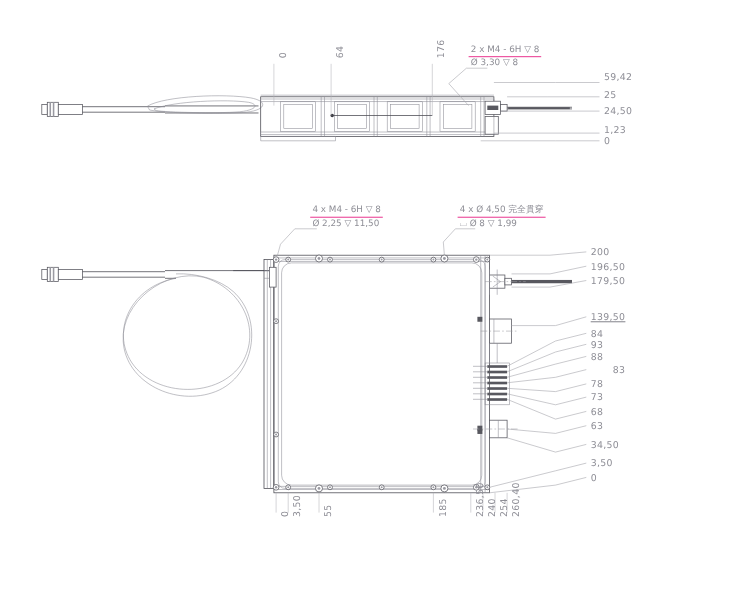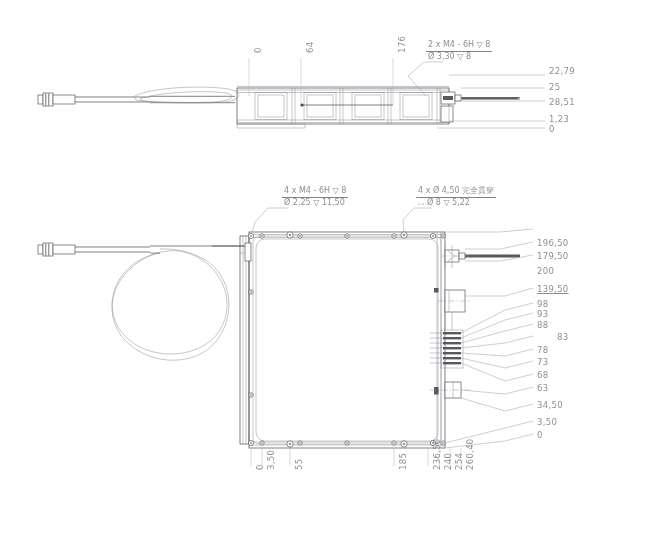--- a/index.html
+++ b/index.html
@@ -242,48 +242,48 @@
   </g>
 </svg>
 
 <div>
   <div class="lbl vert" style="left:253px;top:53px;">0</div>
   <div class="lbl vert" style="left:305px;top:53px;">64</div>
   <div class="lbl vert" style="left:397px;top:53px;">176</div>
 </div>
 
 <div>
-  <div class="lbl" style="left:549px;top:66px;">22,79</div>
+  <div class="lbl" style="left:549px;top:66px;">59,42</div>
   <div class="lbl" style="left:549px;top:82px;">25</div>
-  <div class="lbl" style="left:549px;top:97px;">28,51</div>
+  <div class="lbl" style="left:549px;top:97px;">24,50</div>
   <div class="lbl" style="left:549px;top:114px;">1,23</div>
   <div class="lbl" style="left:549px;top:124px;">0</div>
 </div>
 
 <div class="callout" style="left:426px;top:40px;">
   <div class="top">2 x  M4 - 6H  ▽ 8</div>
   <div class="bot">Ø 3,30  ▽ 8</div>
 </div>
 
 <div class="callout" style="left:282px;top:186px;">
   <div class="top">4 x  M4 - 6H  ▽ 8</div>
   <div class="bot">Ø 2,25  ▽ 11,50</div>
 </div>
 
 <div class="callout cjk" style="left:416px;top:186px;">
   <div class="top">4 x  Ø 4,50  完全貫穿</div>
-  <div class="bot">⌴ Ø 8  ▽ 5,22</div>
+  <div class="bot">⌴ Ø 8  ▽ 1,99</div>
 </div>
 
 <div>
-  <div class="lbl" style="left:537px;top:225px;margin-top:41px;">200</div>
+  <div class="lbl" style="left:537px;top:225px;">200</div>
   <div class="lbl" style="left:537px;top:238px;">196,50</div>
   <div class="lbl" style="left:537px;top:251px;">179,50</div>
   <div class="lbl" style="left:537px;top:284px;text-decoration:underline;">139,50</div>
-  <div class="lbl" style="left:537px;top:299px;">98</div>
+  <div class="lbl" style="left:537px;top:299px;">84</div>
   <div class="lbl" style="left:537px;top:309px;">93</div>
   <div class="lbl" style="left:537px;top:320px;">88</div>
   <div class="lbl" style="left:557px;top:332px;">83</div>
   <div class="lbl" style="left:537px;top:345px;">78</div>
   <div class="lbl" style="left:537px;top:357px;">73</div>
   <div class="lbl" style="left:537px;top:370px;text-align:right;">68</div>
   <div class="lbl" style="left:537px;top:383px;">63</div>
   <div class="lbl" style="left:537px;top:400px;">34,50</div>
   <div class="lbl" style="left:537px;top:417px;">3,50</div>
   <div class="lbl" style="left:537px;top:430px;">0</div>

